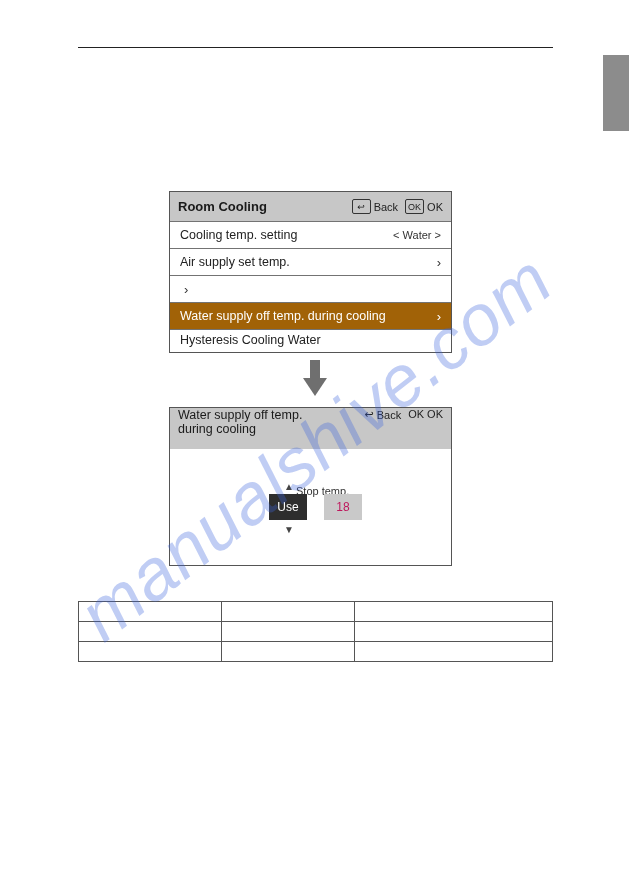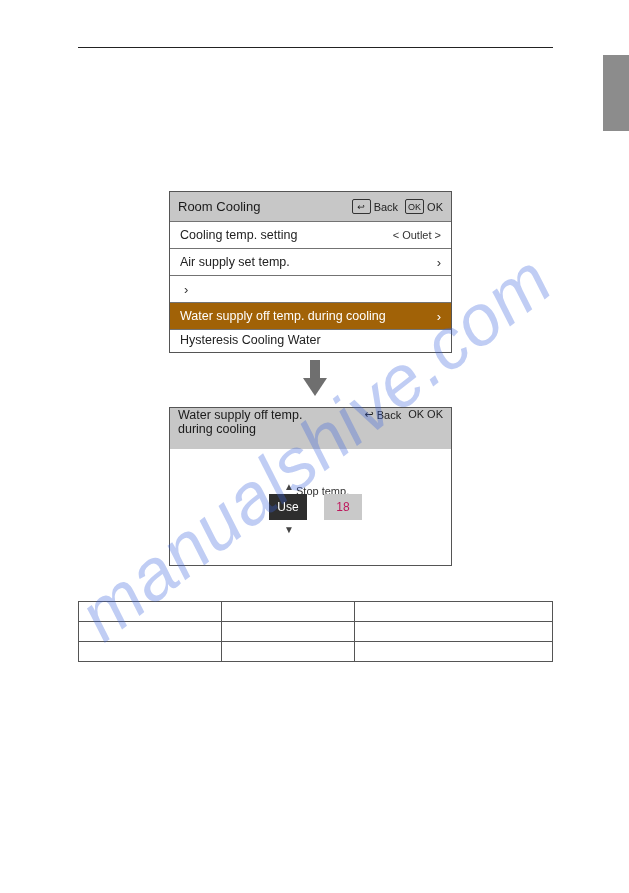--- a/index.html
+++ b/index.html
@@ -4,21 +4,21 @@
 <style>
 html,body{margin:0;padding:0;width:629px;height:893px;background:#fff;font-family:Arial,Helvetica,sans-serif;position:relative;overflow:hidden}
 .page{position:relative;width:629px;height:893px}
 .topline{position:absolute;left:78px;top:47px;width:475px;height:0;border-top:1px solid #222}
 .tab{position:absolute;right:0;top:55px;width:26px;height:76px;background:#8c8c8c}
 .watermark{position:absolute;left:50%;top:50%;transform:translate(-50%,-50%) rotate(-38deg);font-size:72px;font-weight:400;color:rgba(60,100,220,0.32);white-space:nowrap;letter-spacing:1px;pointer-events:none;font-style:italic;z-index:50}
 
 .screen{position:absolute;border:1.5px solid #555;background:#fff;overflow:hidden}
 .screen1{left:169px;top:191px;width:281px;height:160px}
 .hdr{height:29px;background:#c7c7c7;display:flex;align-items:center;padding:0 8px;font-size:13px;color:#1a1a1a}
-.hdr .ttl{flex:1;font-weight:400}
+.hdr .ttl{flex:1;font-weight:700}
 .hdr .btn{display:inline-flex;align-items:center;gap:3px;margin-left:7px;font-size:11px;color:#222}
 .hdr .ico{display:inline-flex;width:17px;height:13px;border:1px solid #333;border-radius:2px;align-items:center;justify-content:center;font-size:9px}
 .row{height:26px;border-top:1px solid #737373;display:flex;align-items:center;padding:0 10px;font-size:12.5px;color:#222;background:#fff}
 .row .lbl{flex:1}
 .row .val{font-size:11px;color:#333}
 .row .chev{font-size:13px;color:#333;margin-left:4px}
 .row.sel{background:#a16207;color:#fff}
 .row.sel .chev{color:#fff}
 .row.cut{height:20px;overflow:hidden}
 
@@ -59,21 +59,21 @@
         <span class="ico">↩</span>
         <span>Back</span>
       </span>
       <span class="btn">
         <span class="ico">OK</span>
         <span>OK</span>
       </span>
     </div>
     <div class="row">
       <span class="lbl">Cooling temp. setting</span>
-      <span class="val">&lt; <span>Outlet</span> &gt;</span>
+      <span class="val">&lt; <span>Water</span> &gt;</span>
     </div>
     <div class="row">
       <span class="lbl">Air supply set temp.</span>
       <span class="chev">›</span>
     </div>
     <div class="row">
       <span class="chev">›</span>
     </div>
     <div class="row sel">
       <span class="lbl">Water supply off temp. during cooling</span>

